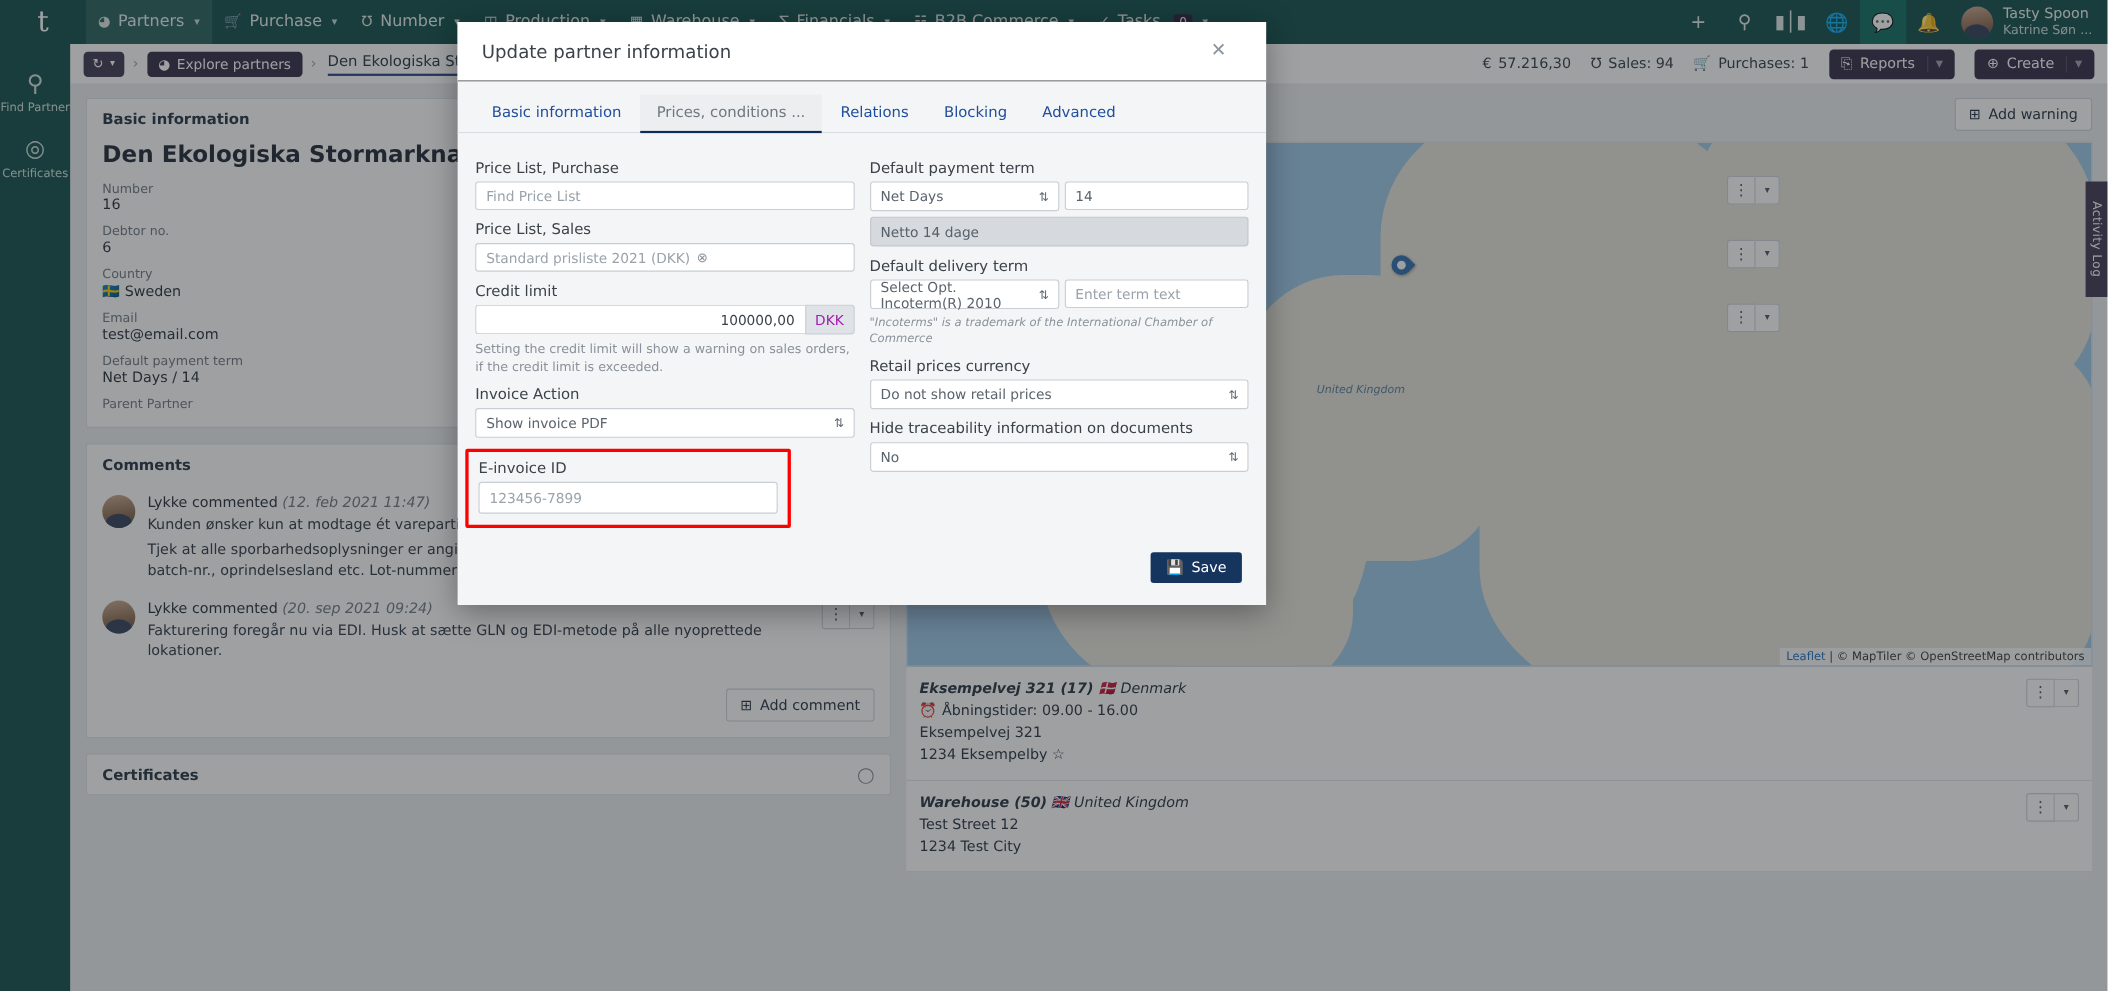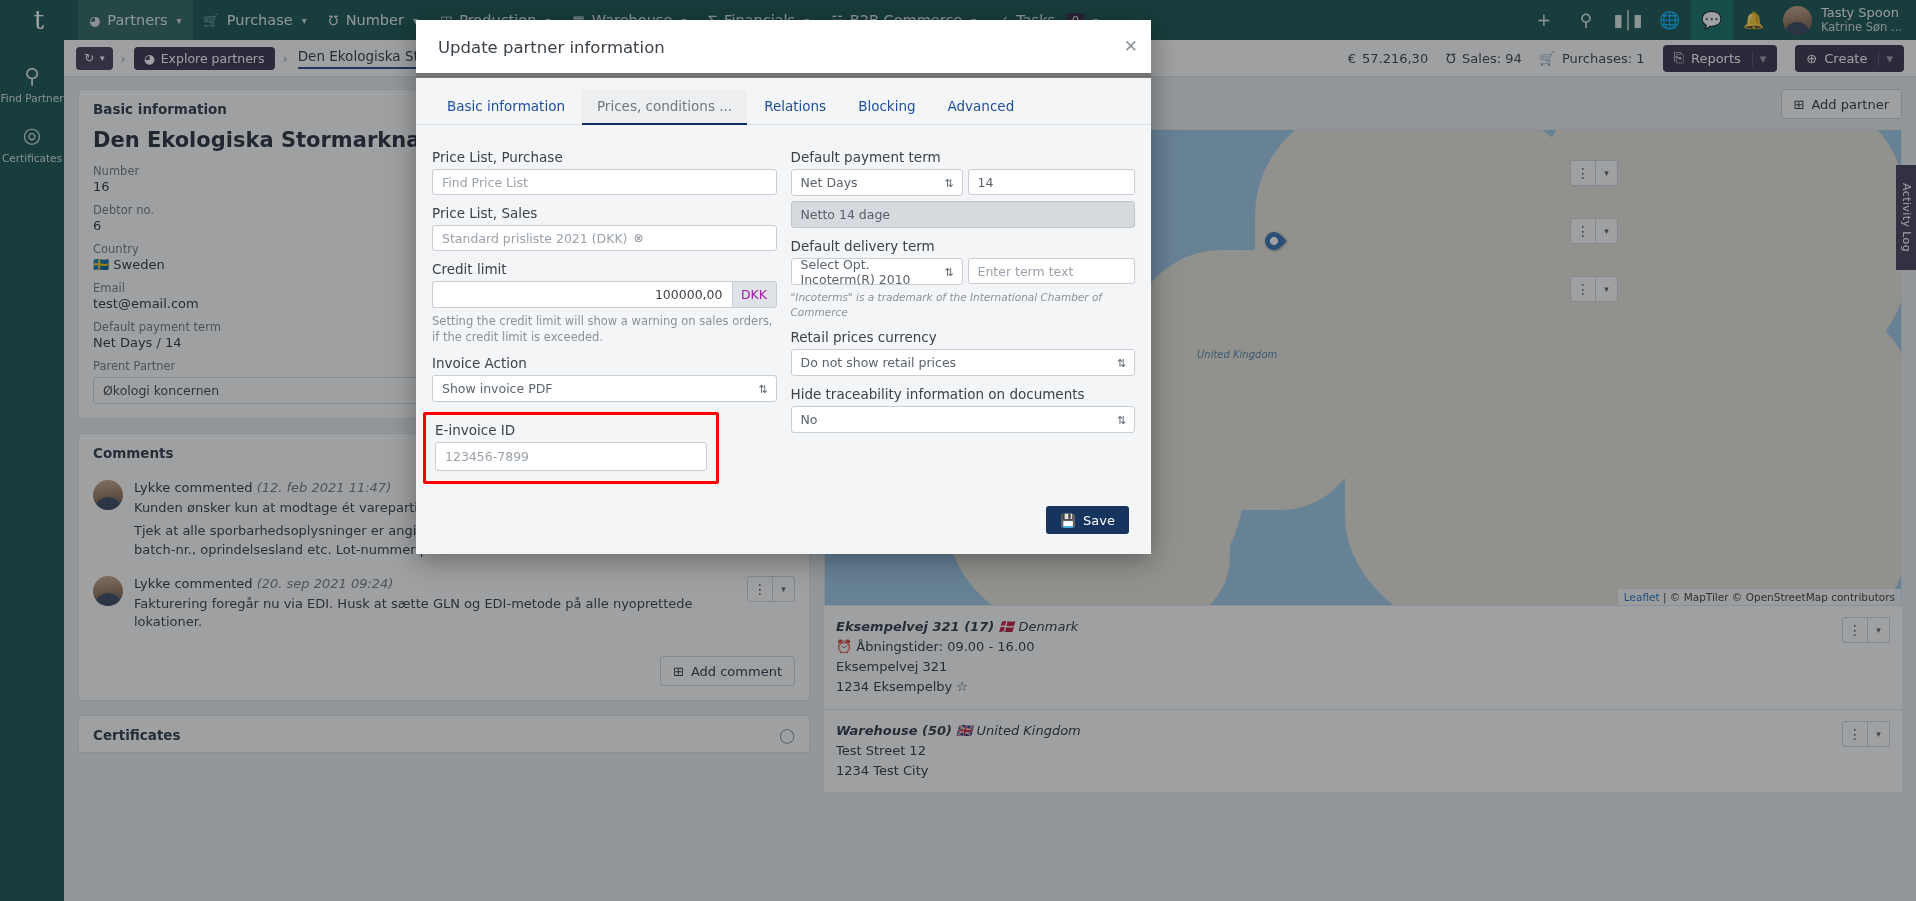--- a/index.html
+++ b/index.html
@@ -186,22 +186,22 @@
   #dim {
     position:absolute; inset:0; background:rgba(40,44,48,0.45); z-index: 50;
   }
 
   
   #modal {
     position:absolute; z-index: 60; left:416px; top:20px; width:735px;
     background:#f4f5f6; box-shadow: 0 6px 26px rgba(0,0,0,.35);
   }
   #modal-head {
-    background:#fff; padding: 18px 13px 16px 22px; display:flex; align-items:flex-start;
-    border-bottom:5px solid #737373;
+    background:#fff; padding: 18px 36px 16px 22px; display:flex; align-items:flex-start;
+    border-bottom:1px solid #737373;
   }
   #modal-title { font-size:16.5px; color:#3b424a; }
   #modal-close { margin-left:auto; color:#8d949c; font-size:17px; line-height:1; cursor:pointer;}
   #modal-body { padding: 0 0 0 0; }
   .tabs { display:flex; padding: 12px 16px 0 16px; border-bottom:1px solid #d9dde1; gap:2px;}
   .tab {
     padding: 8px 15px 9px 15px; font-size:13.5px; color:#1f4e9c; cursor:pointer;
     border-bottom: 2px solid transparent; margin-bottom:-1px;
   }
   .tab.active {
@@ -405,21 +405,20 @@
             <span>Sweden</span>
           </div>
 
           <div class="fld-lbl">Email</div>
           <div class="fld-val">test@email.com</div>
 
           <div class="fld-lbl">Default payment term</div>
           <div class="fld-val">Net Days / 14</div>
 
           <div class="fld-lbl">Parent Partner</div>
-          <div class="parent-box">Økologi koncernen</div>
         </div>
       </div>
 
       <div class="card">
         <div class="card-head">
           <span>Comments</span>
         </div>
         <div class="card-body">
 
           <div class="comment-row">
@@ -468,21 +467,21 @@
           <span class="right-ico">◯</span>
         </div>
       </div>
     </div>
 
     <div id="col-right">
 
       <div style="display:flex;justify-content:flex-end;margin-bottom:10px;">
         <div class="btn-light">
           <span>⊞</span>
-          <span>Add partner</span>
+          <span>Add warning</span>
         </div>
       </div>
 
       <div id="map">
         <div class="land" style="left:-40px;  top:-60px; width:330px; height:360px; border-radius:40% 30% 45% 35%;"></div>
         <div class="land" style="left:120px;  top:200px; width:300px; height:300px; border-radius:45% 35% 50% 40%;"></div>
         <div class="land" style="left:215px;  top:330px; width:190px; height:170px; border-radius:50% 40% 45% 55%;"></div>
         <div class="land" style="left:300px;  top:120px; width:240px; height:260px; border-radius:40% 50% 35% 45%;"></div>
         <div class="land" style="left:430px;  top:-30px; width:350px; height:330px; border-radius:35% 45% 40% 50%;"></div>
         <div class="land" style="left:520px;  top:170px; width:560px; height:360px; border-radius:25% 20% 30% 40%;"></div>

